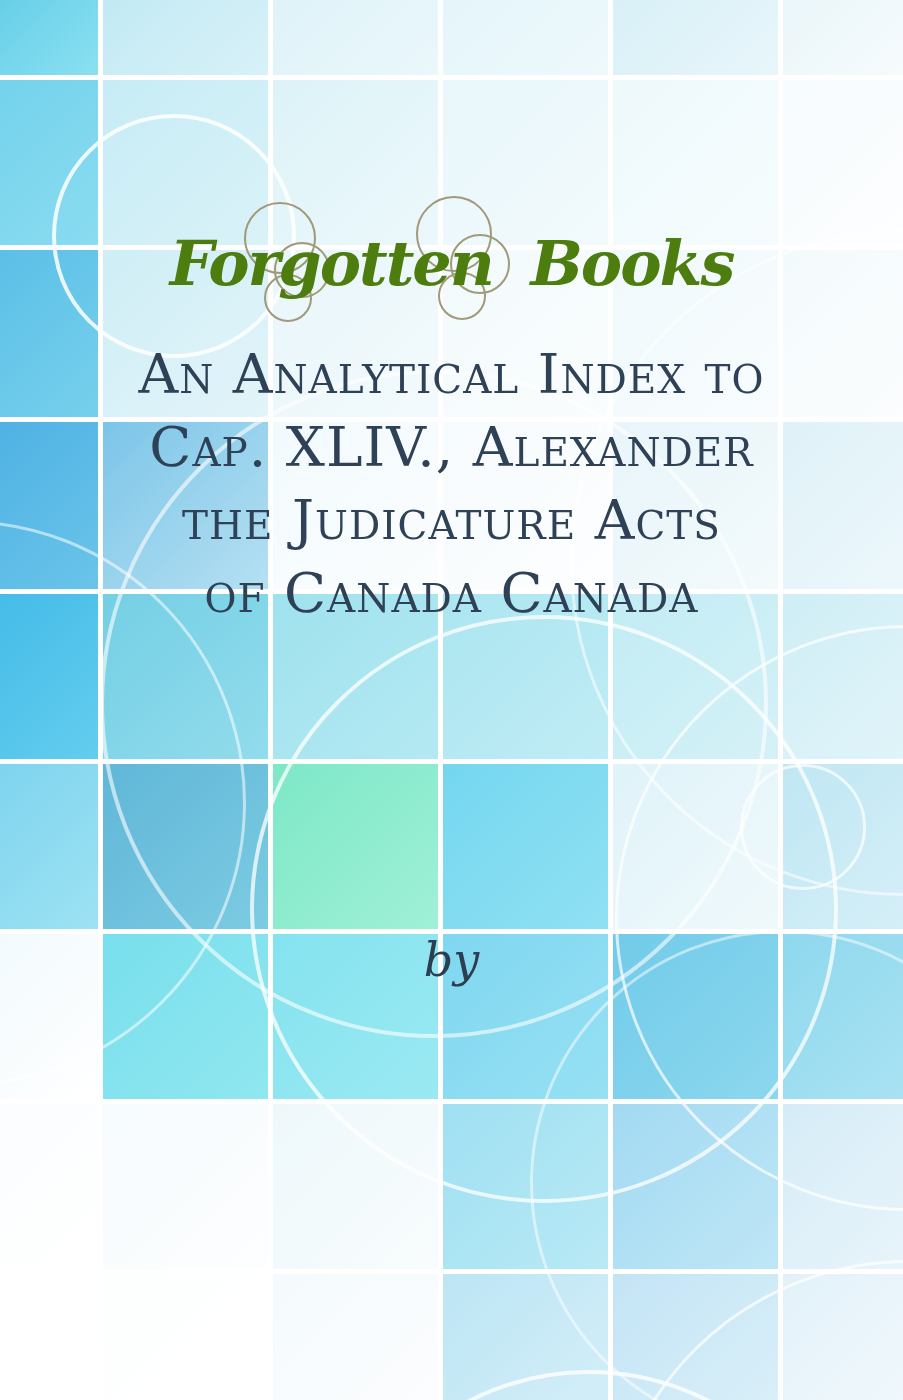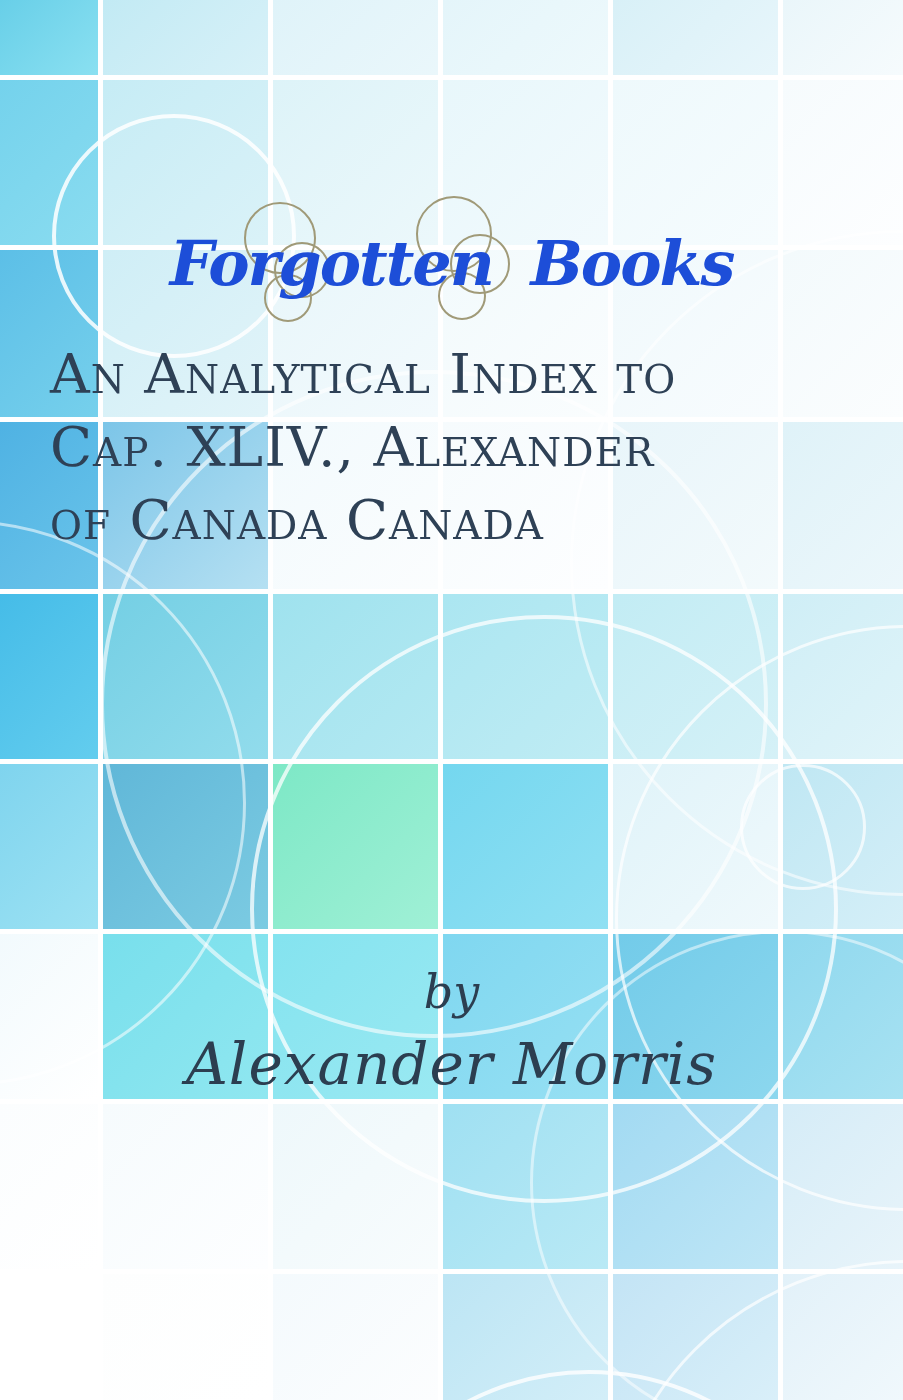--- a/index.html
+++ b/index.html
@@ -34,30 +34,30 @@
     position:absolute;top:233px;left:0;width:100%;
     text-align:center;
     font-size:62px;line-height:1.0;
     font-weight:bold;font-style:italic;
     letter-spacing:-2px;
     word-spacing:18px;
   }
   .flourish{position:absolute;border-radius:50%;pointer-events:none;}
   #title{
     position:absolute;top:338px;left:50px;right:50px;
+    text-align:center;
     font-variant:small-caps;
     font-size:55px;line-height:73px;
     letter-spacing:1px;
     font-weight:500;
   }
   #byline-block{
     position:absolute;top:925px;left:0;width:100%;
     text-align:center;
     font-style:italic;
-    margin-top:32px;
   }
   #byline{font-size:46px;line-height:70px;}
   #author{font-size:58px;line-height:74px;letter-spacing:1px;}
 </style>
 </head>
 <body>
 
 <div id="cover">
 
   <div id="bg-grid" style="background: rgb(255, 255, 255);">
@@ -134,27 +134,27 @@
 
     <div id="flourish-layer">
         <div class="flourish" style="left: 244px; top: 202px; height: 68px; width: 68px; border: 2px solid rgb(160, 154, 120);"></div>
         <div class="flourish" style="left: 274px; top: 242px; height: 52px; width: 52px; border: 2px solid rgb(160, 154, 120);"></div>
         <div class="flourish" style="left: 264px; top: 274px; height: 44px; width: 44px; border: 2px solid rgb(160, 154, 120);"></div>
         <div class="flourish" style="left: 416px; top: 196px; height: 72px; width: 72px; border: 2px solid rgb(160, 154, 120);"></div>
         <div class="flourish" style="left: 450px; top: 234px; height: 56px; width: 56px; border: 2px solid rgb(160, 154, 120);"></div>
         <div class="flourish" style="left: 438px; top: 272px; height: 44px; width: 44px; border: 2px solid rgb(160, 154, 120);"></div>
       </div>
 
-    <div id="logo" style="color: #1d4ed8;">Forgotten Books</div>
+    <div id="logo" style="color: #4d7c0f;">Forgotten Books</div>
 
     <div id="title" style="color: rgb(46, 65, 86);">
       <div>An Analytical Index to</div>
       <div>Cap. XLIV., Alexander</div>
+      <div>the Judicature Acts</div>
       <div>of Canada Canada</div>
     </div>
 
     <div id="byline-block" style="color: rgb(44, 62, 80);">
       <div id="byline">by</div>
-      <div id="author">Alexander Morris</div>
     </div>
 
   </div>
 </div>
 
 </body></html>

